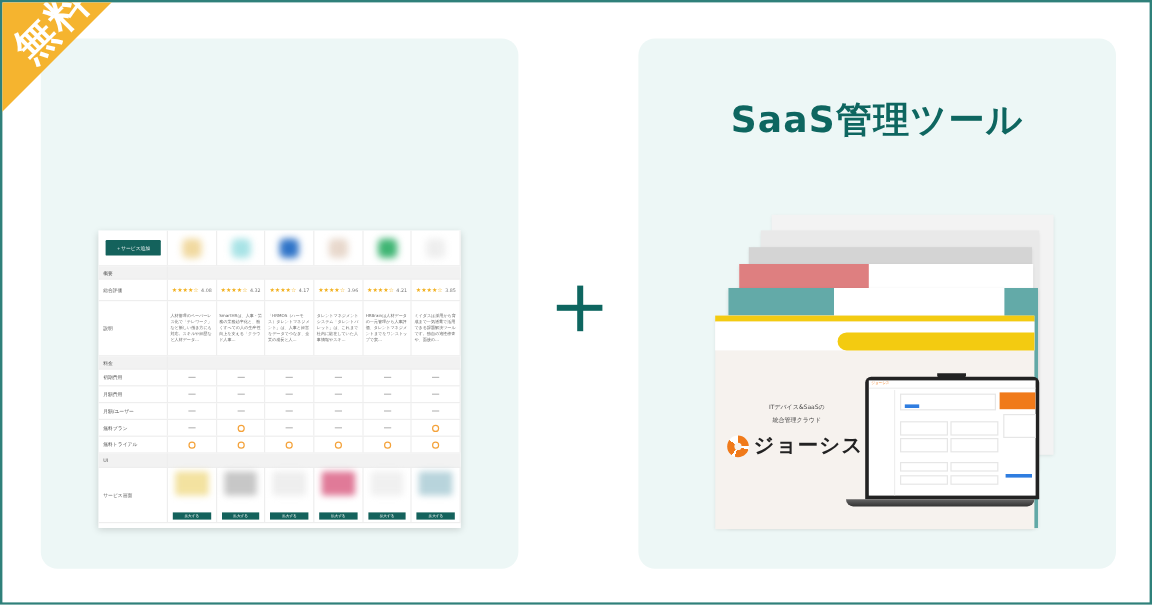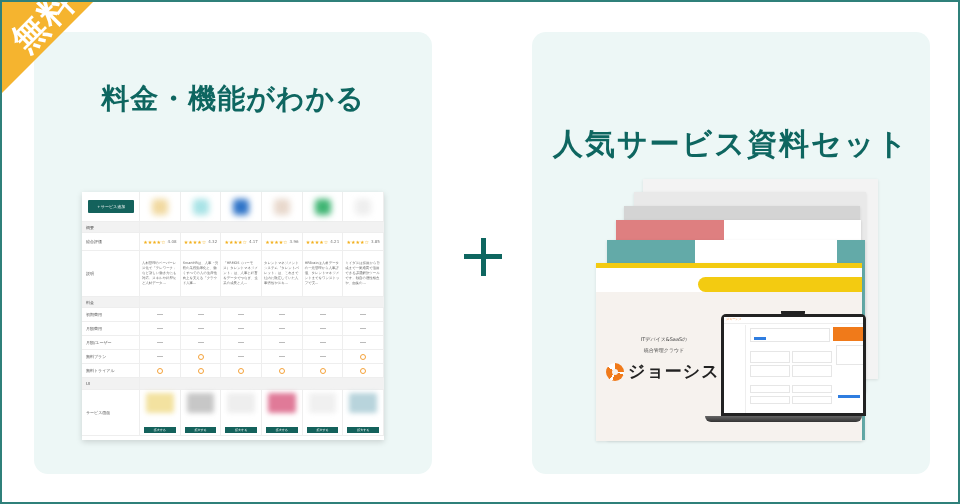--- a/index.html
+++ b/index.html
@@ -81,21 +81,20 @@
 <body>
 
 <div class="frame">
 
   <div class="ribbon">
     <div class="ribbon-tri"></div>
     <div class="ribbon-text">無料</div>
   </div>
 
   <div class="panel panel-left">
-    <div class="title-sm left-sub">料金・機能がわかる</div>
   </div>
 
   <div class="table-mock">
 
     <div class="tm-row" style="top:0;height:30px;">
       <div class="tm-label" style="position:relative;">
         <div class="add-btn">＋サービス追加</div>
       </div>
       <div class="tm-cells" id="logos-row">
           <div class="tm-cell">
@@ -324,21 +323,21 @@
             <div class="thumb-blur" style="background: rgb(184, 212, 220);"></div>
             <div class="view-btn">拡大する</div>
           </div>
         </div>
     </div>
   </div>
 
   <div class="plus"></div>
 
   <div class="panel panel-right">
-    <div class="title-sm right-line2">人気サービス資料セット</div>
+    <div class="title-sm right-line1">SaaS管理ツール</div>
   </div>
 
   <div class="doc doc1"></div>
   <div class="doc doc2"></div>
   <div class="doc doc3"></div>
   <div class="doc doc4">
       <div class="band"></div>
     </div>
   <div class="doc doc5">
     <div class="band-l"></div>

